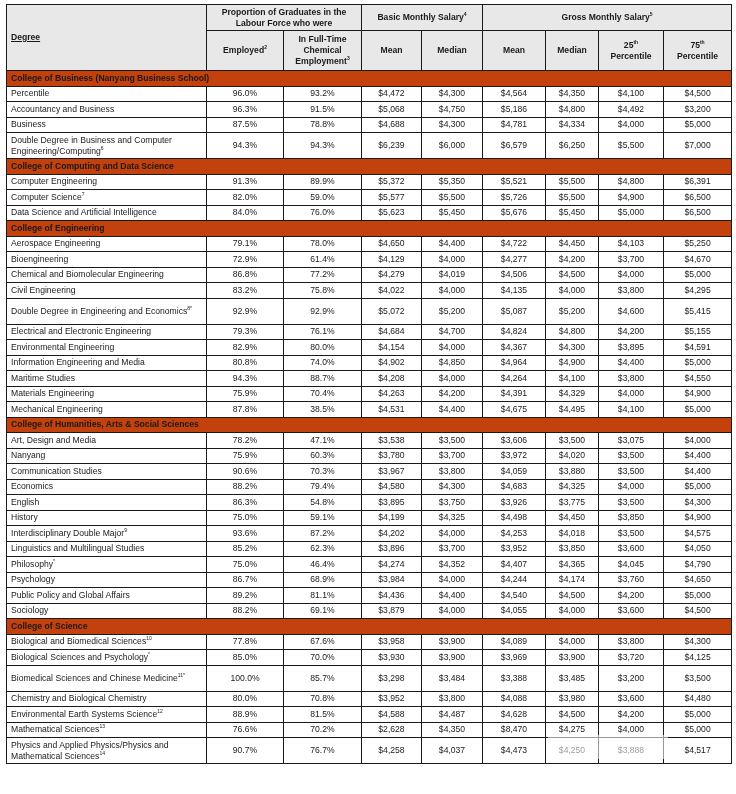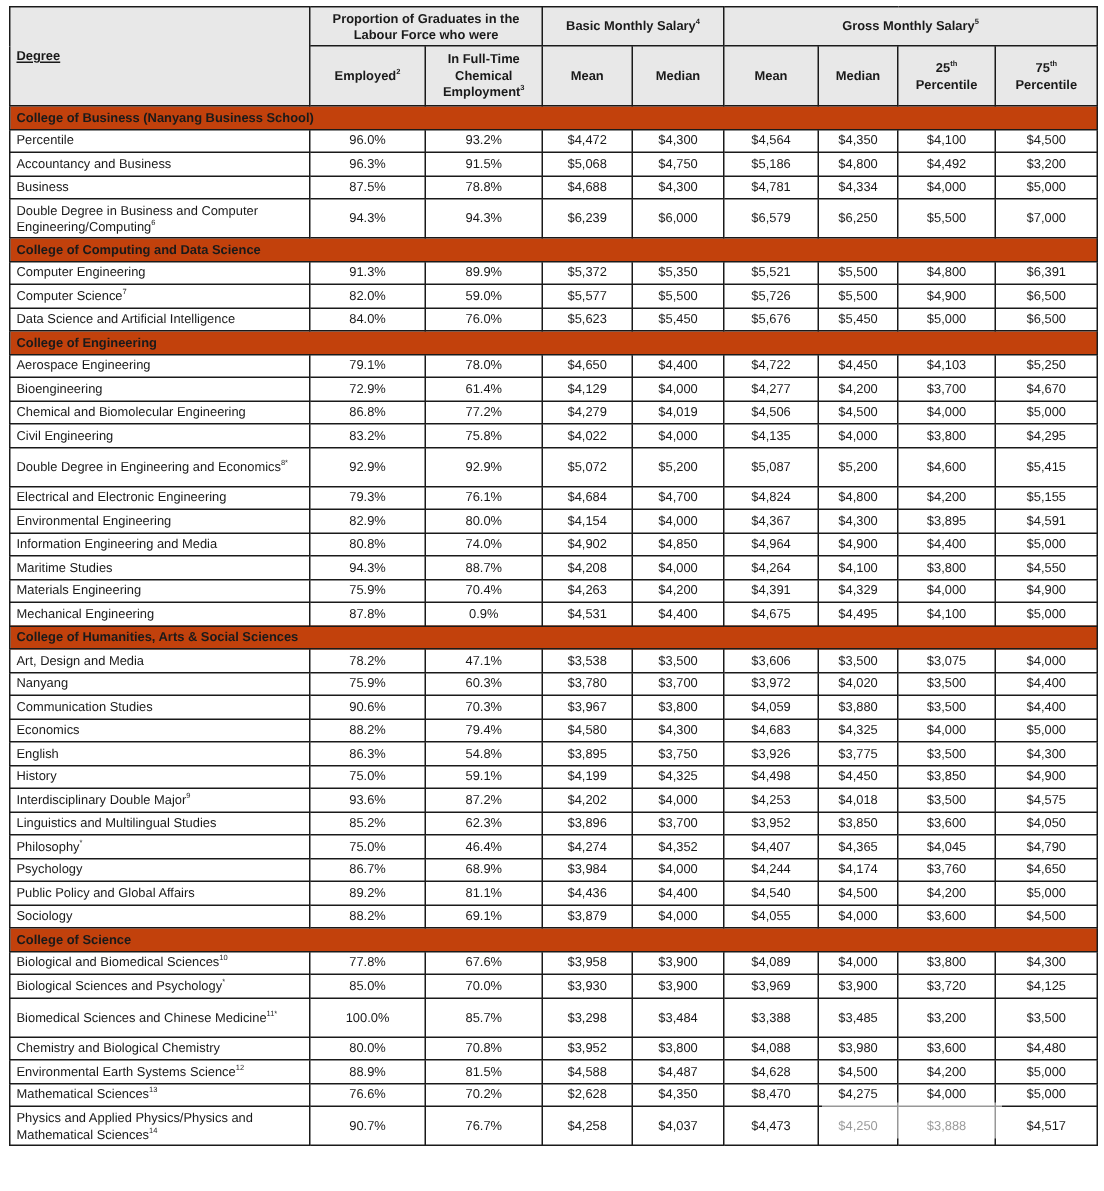--- a/index.html
+++ b/index.html
@@ -241,21 +241,21 @@
         <td class="num">$4,263</td>
         <td class="num">$4,200</td>
         <td class="num">$4,391</td>
         <td class="num">$4,329</td>
         <td class="num">$4,000</td>
         <td class="num">$4,900</td>
       </tr>
       <tr class="r1">
         <td><span>Mechanical Engineering</span></td>
         <td class="num">87.8%</td>
-        <td class="num">0.9%</td>
+        <td class="num">38.5%</td>
         <td class="num">$4,531</td>
         <td class="num">$4,400</td>
         <td class="num">$4,675</td>
         <td class="num">$4,495</td>
         <td class="num">$4,100</td>
         <td class="num">$5,000</td>
       </tr>
       <tr class="cat">
         <td colspan="9">College of Humanities, Arts &amp; Social Sciences</td>
       </tr>

